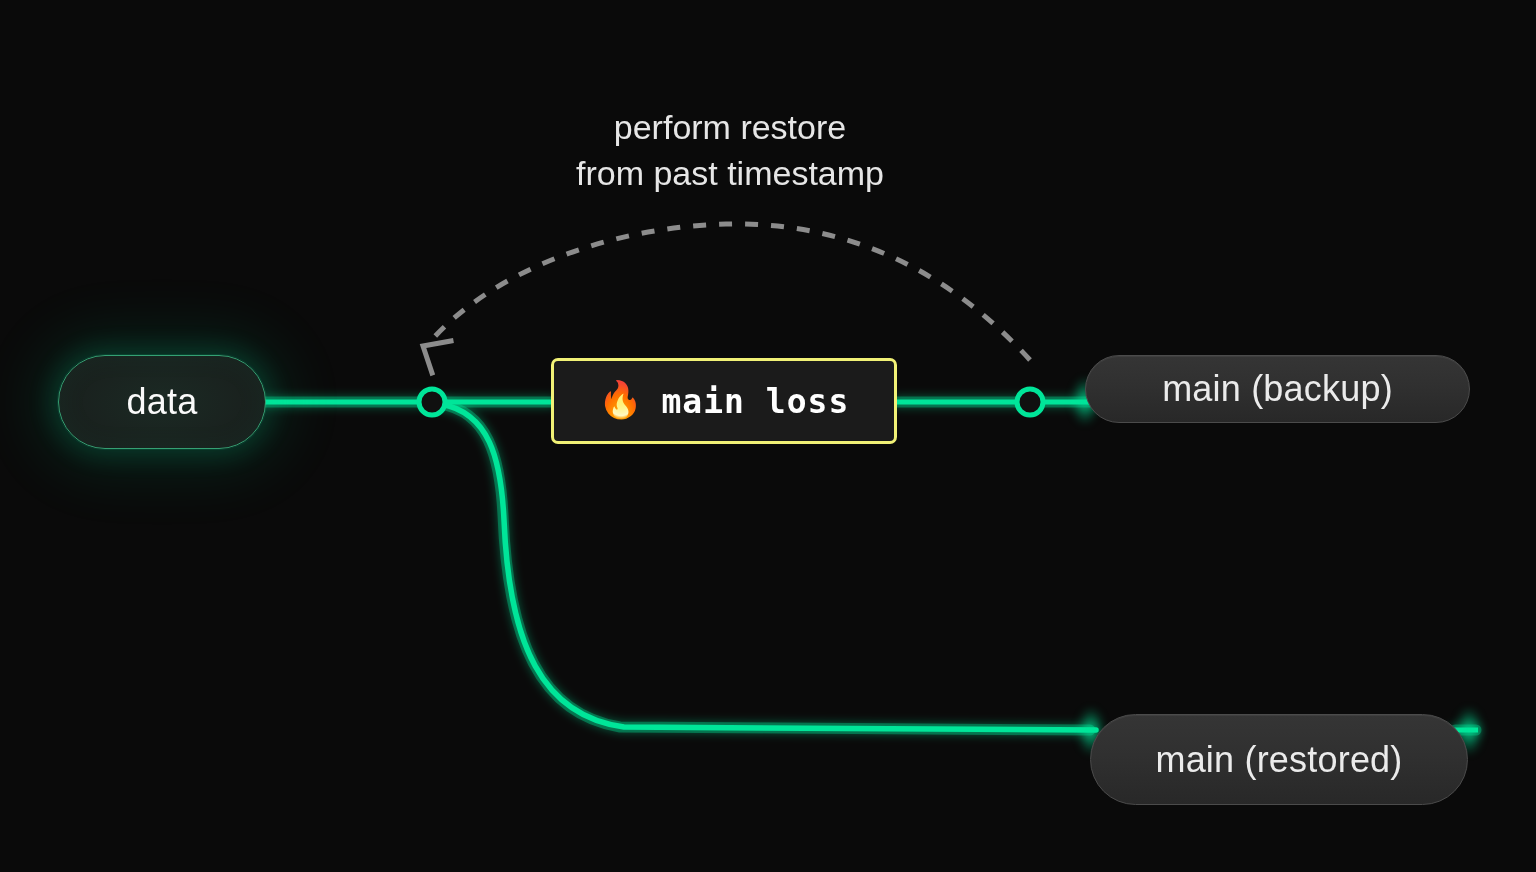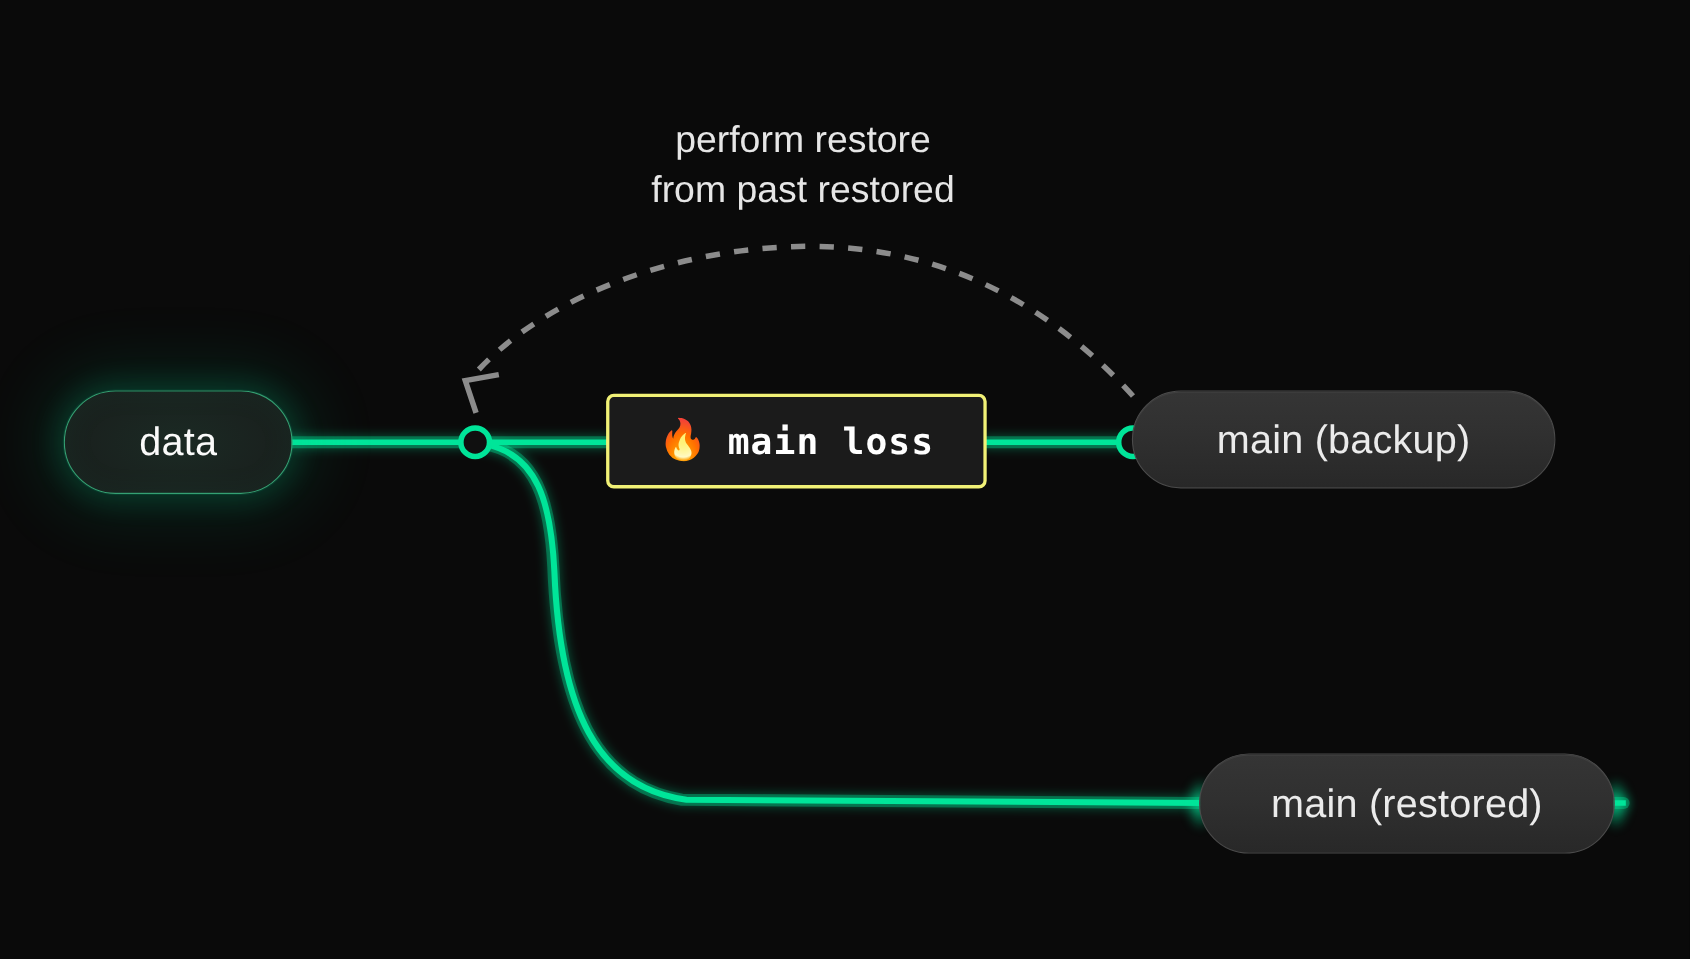--- a/index.html
+++ b/index.html
@@ -59,28 +59,28 @@
   }
   .node-main .node-label { color: #fafafa; }
 
   
   .node-grey {
     border: 1.4px solid #4b4b4b;
     background: linear-gradient(180deg, #353535 0%, #303030 45%, #282828 100%);
     box-shadow: 0 1px 0 rgba(255,255,255,0.05) inset;
   }
   .node-backup {
-    left: 1029px;
+    left: 1085px;
     top: 355px;
     width: 385px;
-    height: 89px;
+    height: 68px;
   }
   .node-restored {
     left: 1090px;
-    top: 685px;
+    top: 714px;
     width: 378px;
     height: 91px;
   }
   .node-grey .node-label { color: #ebebeb; }
 
   
   .edge-glow {
     position: absolute;
     width: 26px;
     height: 46px;
@@ -182,21 +182,21 @@
              C 608 227 490 272 428 344" stroke="#8c8c8c" stroke-width="5" fill="none" stroke-linecap="butt" stroke-dasharray="13 13"></path>
 
     <path d="M 451 341 L 423 346 L 432 373" stroke="#8c8c8c" stroke-width="5" fill="none" stroke-linecap="square" stroke-linejoin="miter"></path>
 
     <circle cx="432" cy="402" r="13" fill="#101010" stroke="#00E599" stroke-width="5"></circle>
     <circle cx="1030" cy="402" r="13" fill="#101010" stroke="#00E599" stroke-width="5"></circle>
   </svg>
 
   <div class="annotation">
     <div>perform restore</div>
-    <div>from past restored</div>
+    <div>from past timestamp</div>
   </div>
 
   <div class="edge-glow glow-backup-left"></div>
   <div class="edge-glow glow-restored-left"></div>
   <div class="edge-glow glow-restored-right"></div>
 
   <div class="node node-main">
     <span class="node-label">data</span>
   </div>
 

